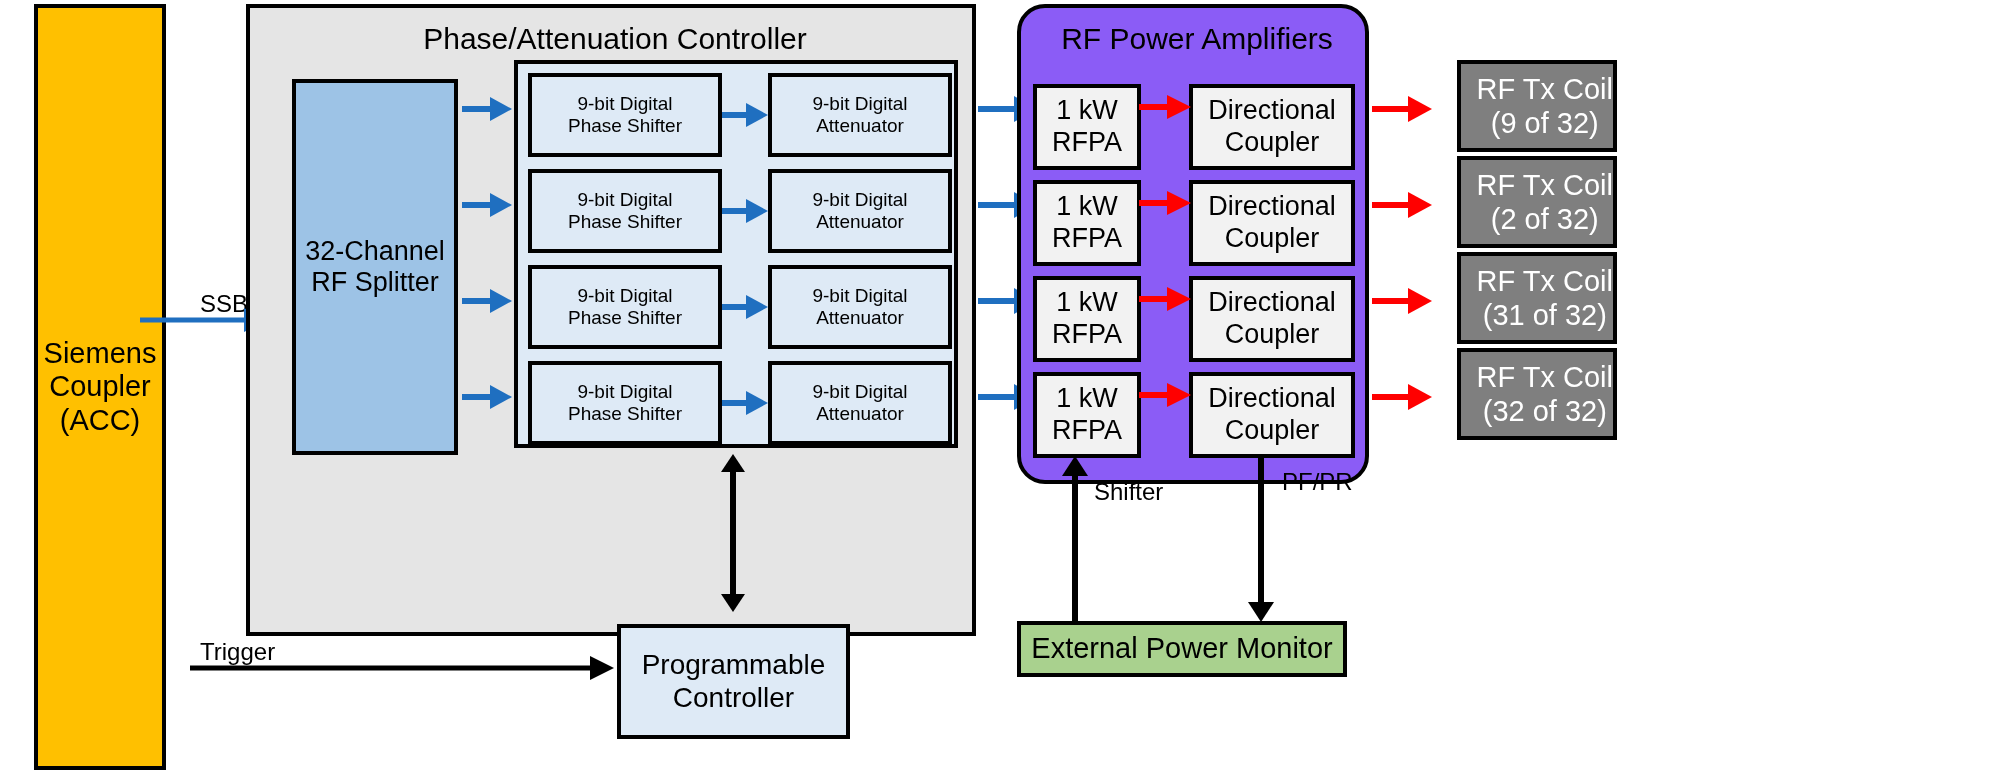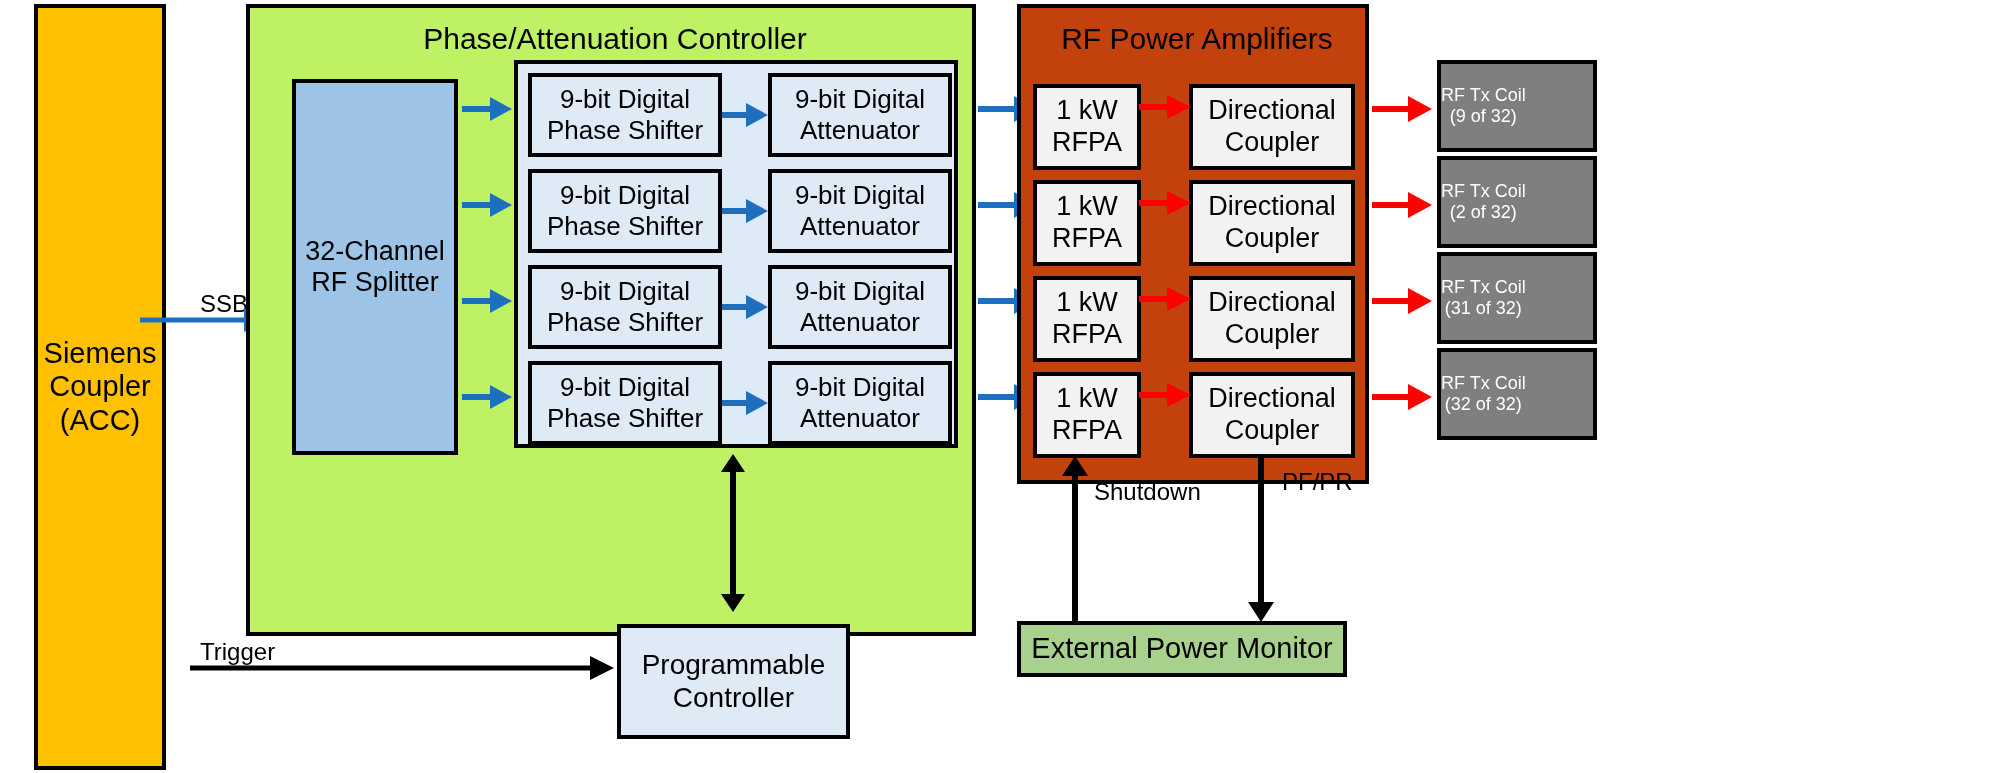--- a/index.html
+++ b/index.html
@@ -35,21 +35,21 @@
   #console-box {
     left: 10px; top: 4px; width: 132px; height: 766px;
     background: #FFC000;
     font-size: 29px;
     margin-left: 24px;
   }
 
   
   #pac-box {
     left: 246px; top: 4px; width: 730px; height: 632px;
-    background: #bef264;
+    background: #e5e5e5;
     display: block;
   }
   #pac-title {
     position: absolute; left: 0; top: 14px; width: 730px;
     text-align: center; font-size: 30px; color: #000;
   }
   #splitter-box {
     left: 42px; top: 57px; width: 166px; height: 376px;
     background: #9DC3E6;
     font-size: 27px;
@@ -60,33 +60,34 @@
     background: #DEEAF6;
     display: block;
   }
   .chain-cell {
     position: absolute;
     box-sizing: border-box;
     border: 4px solid #000000;
     background: #DEEAF6;
     display: flex; align-items: center; justify-content: center;
     text-align: center; line-height: 1.18;
-    font-size: 26px; color: #000;
+    font-size: 19px; color: #000;
   }
   #prog-ctrl {
     left: 367px; top: 616px; width: 233px; height: 115px;
     background: #DEEAF6;
     font-size: 28px;
   }
 
   
   #rfpa-box {
     left: 1017px; top: 4px; width: 352px; height: 480px;
-    background: #c2410c;
+    background: #8b5cf6;
     display: block;
+    border-radius: 28px;
   }
   #rfpa-title {
     position: absolute; left: 0; top: 14px; width: 352px;
     text-align: center; font-size: 30px; color: #000;
   }
   .rfpa-cell {
     position: absolute;
     box-sizing: border-box;
     border: 4px solid #000000;
     background: #F2F2F2;
@@ -95,23 +96,24 @@
     font-size: 27px; color: #000; margin-top: 20px;
   }
 
   
   .coil-cell {
     position: absolute;
     box-sizing: border-box;
     border: 4px solid #000000;
     background: #7F7F7F;
     color: #FFFFFF;
-    display: flex; align-items: center; justify-content: flex-start;
+    display: flex; align-items: center; justify-content: flex-end;
     text-align: center; line-height: 1.18;
-    font-size: 18px;
+    font-size: 29px;
+    margin-left: 20px;
   }
 
   
   #epm-box {
     left: 1017px; top: 621px; width: 330px; height: 56px;
     background: #A9D18E;
     font-size: 29px;
   }
 
   
@@ -391,21 +393,21 @@
     <div>
       <div>RF Tx Coil</div>
       <div>(32 of 32)</div>
     </div>
   </div>
 
   <svg class="arrow" style="left:1060px; top:456px;" width="30" height="168">
     <line x1="15" y1="166" x2="15" y2="16" stroke="#000000" stroke-width="6"></line>
     <polygon points="2,20 15,0 28,20" fill="#000000"></polygon>
   </svg>
-  <div class="lbl" style="left:1094px; top:478px;">Shutdown</div>
+  <div class="lbl" style="left:1094px; top:478px;">Shifter</div>
 
   <svg class="arrow" style="left:1246px; top:456px;" width="30" height="168">
     <line x1="15" y1="0" x2="15" y2="150" stroke="#000000" stroke-width="6"></line>
     <polygon points="2,146 15,166 28,146" fill="#000000"></polygon>
   </svg>
   <div class="lbl" style="left:1282px; top:468px;">PF/PR</div>
 
   <div class="box bordered" id="epm-box">
     <div>External Power Monitor</div>
   </div>

